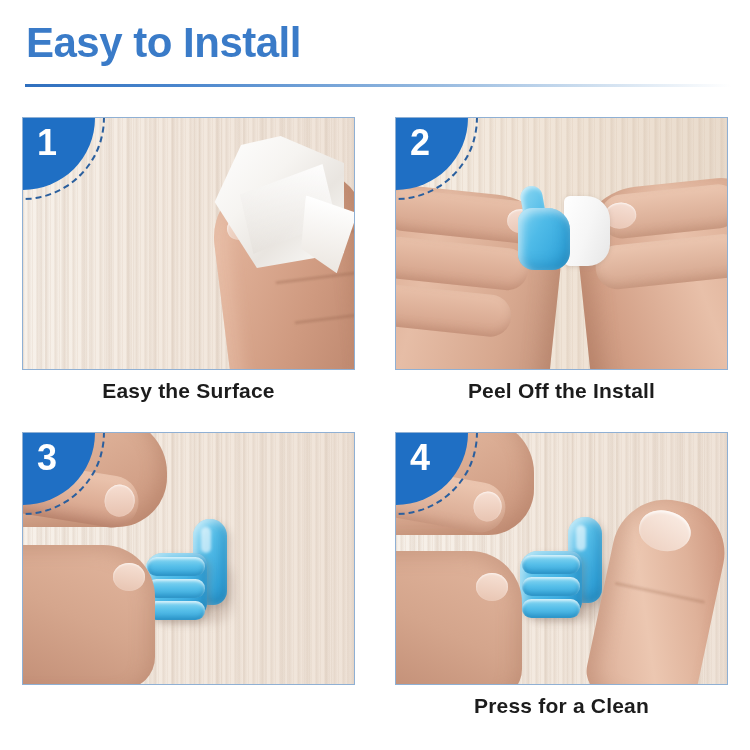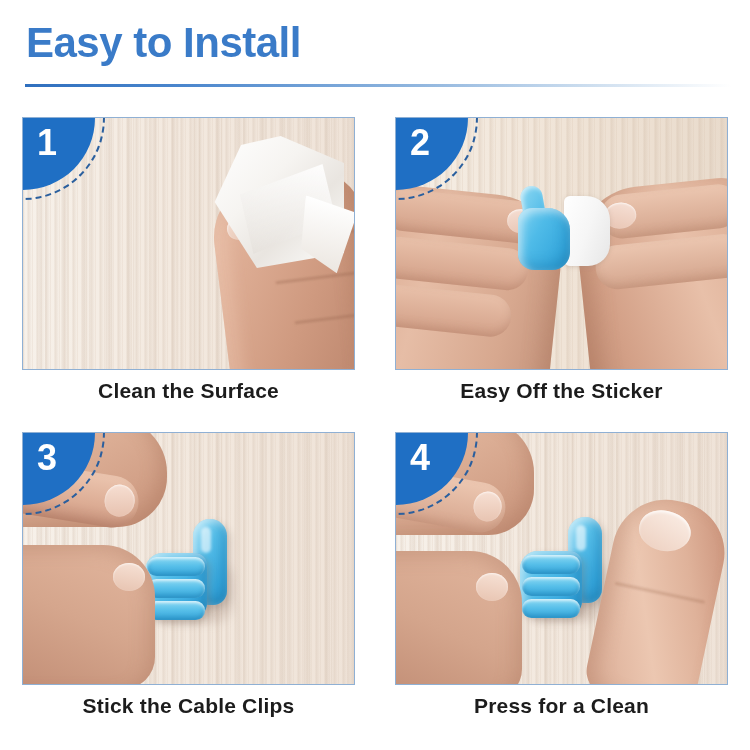--- a/index.html
+++ b/index.html
@@ -595,21 +595,21 @@
         <div class="s1-tissue-fold"></div>
         <div class="s1-tissue-edge"></div>
       </div>
 
       <div class="badge-wrap">
         <div class="badge-dash"></div>
         <div class="badge-fill"></div>
         <div class="badge-num">1</div>
       </div>
     </div>
-    <div class="step-caption">Clean the Surface</div>
+    <div class="step-caption">Easy the Surface</div>
   </div>
 
   <div class="step-card">
     <div class="photo-frame">
       <div class="photo-scene">
         <div class="wall warm"></div>
 
         <div class="s2-hand-left">
           <div class="s2-lfinger s2-lf1"></div>
           <div class="s2-lfinger s2-lf2"></div>
@@ -630,21 +630,21 @@
           <div class="s2-clip-body"></div>
         </div>
       </div>
 
       <div class="badge-wrap">
         <div class="badge-dash"></div>
         <div class="badge-fill"></div>
         <div class="badge-num">2</div>
       </div>
     </div>
-    <div class="step-caption">Easy Off the Sticker</div>
+    <div class="step-caption">Peel Off the Install</div>
   </div>
 
   <div class="step-card">
     <div class="photo-frame">
       <div class="photo-scene">
         <div class="wall"></div>
 
         <div class="ct-shadow" style="left:126px; top:128px;"></div>
 
         <div class="clip-thumbsup" style="left:122px; top:86px;">
@@ -666,21 +666,20 @@
           </div>
         </div>
       </div>
 
       <div class="badge-wrap">
         <div class="badge-dash"></div>
         <div class="badge-fill"></div>
         <div class="badge-num">3</div>
       </div>
     </div>
-    <div class="step-caption">Stick the Cable Clips</div>
   </div>
 
   <div class="step-card">
     <div class="photo-frame">
       <div class="photo-scene">
         <div class="wall"></div>
 
         <div class="ct-shadow" style="left:128px; top:126px;"></div>
 
         <div class="clip-thumbsup" style="left:124px; top:84px;">

